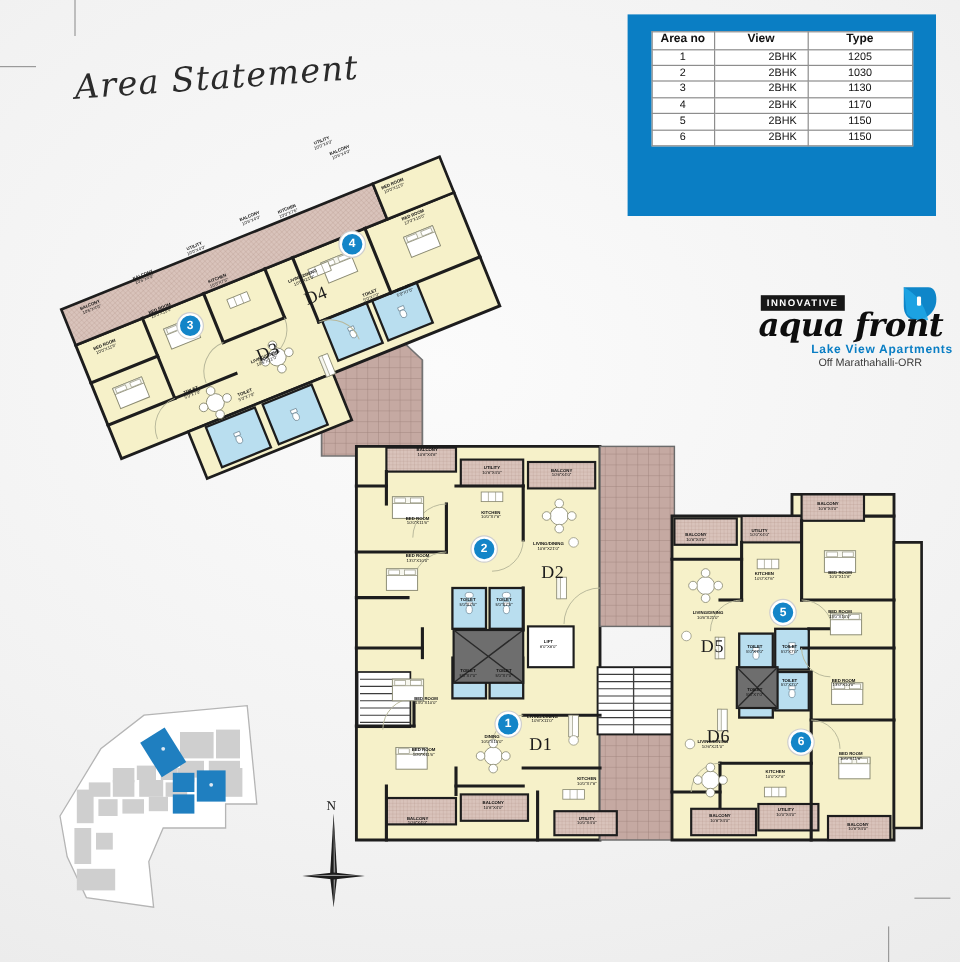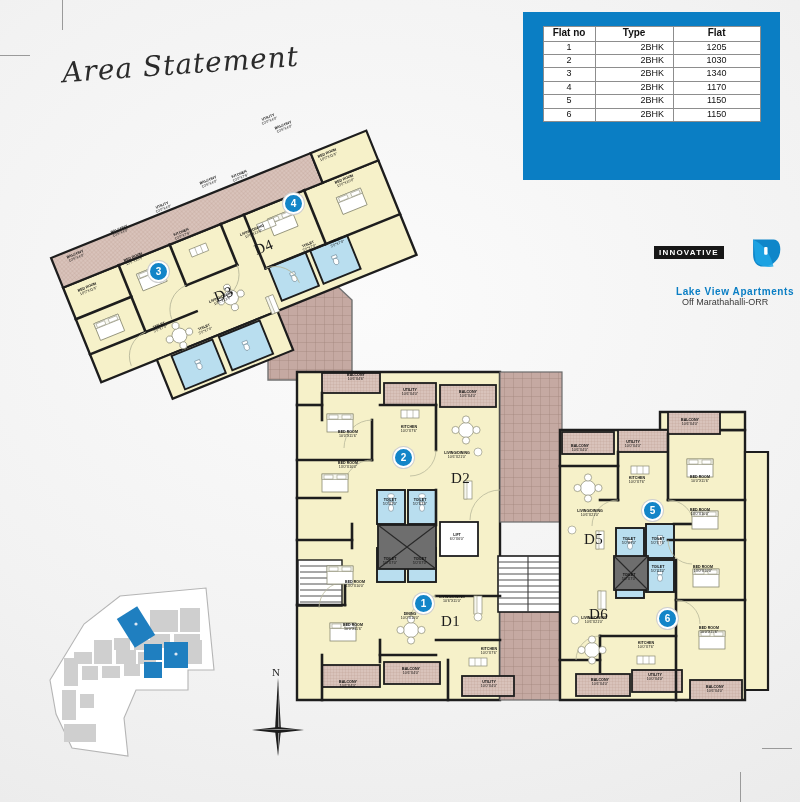--- a/index.html
+++ b/index.html
@@ -45,21 +45,21 @@
     position:absolute;left:62px;top:48px;
     font-family:"DejaVu Serif",serif;font-style:italic;
     font-size:28px;color:#2b2b2b;letter-spacing:1px;
     transform:rotate(-4deg);white-space:nowrap;
   }
 
   
   #logo{position:absolute;left:634px;top:240px;width:150px;height:68px;}
   #logo-innovative{
     position:absolute;left:0;top:6px;background:#171717;color:#fff;
-    font-size:8px;font-weight:bold;letter-spacing:1.2px;padding:2px 5px 2px 5px;margin-left:20px;
+    font-size:8px;font-weight:bold;letter-spacing:1.2px;padding:2px 5px 2px 5px;
   }
   #logo-aqua{
     position:absolute;left:-2px;top:16px;
     font-family:"DejaVu Serif",serif;font-style:italic;font-weight:bold;
     font-size:27px;color:#0d0d0d;letter-spacing:-.5px;white-space:nowrap;
   }
   #logo-leaf{
     position:absolute;right:2px;top:-4px;width:34px;height:34px;
   }
   #logo-sub1{
@@ -355,40 +355,40 @@
       <use href="#kitcab" x="200" y="244"></use>
       <use href="#kitcab" x="272" y="246"></use>
       <use href="#sofa" x="248" y="322"></use>
     </g>
   </svg>
 
   <div id="title-block">
     <table id="area-table">
       <thead>
           <tr id="thead-row">
-            <th>Flat no</th>
+            <th>Area no</th>
+            <th>View</th>
             <th>Type</th>
-            <th>Flat</th>
           </tr>
         </thead>
       <tbody id="tbody-rows">
           <tr>
             <td>1</td>
             <td>2BHK</td>
             <td>1205</td>
           </tr>
           <tr>
             <td>2</td>
             <td>2BHK</td>
             <td>1030</td>
           </tr>
           <tr>
             <td>3</td>
             <td>2BHK</td>
-            <td>1340</td>
+            <td>1130</td>
           </tr>
           <tr>
             <td>4</td>
             <td>2BHK</td>
             <td>1170</td>
           </tr>
           <tr>
             <td>5</td>
             <td>2BHK</td>
             <td>1150</td>
@@ -404,20 +404,21 @@
 
   <div id="area-statement">Area Statement</div>
 
   <div id="logo">
     <svg id="logo-leaf" viewBox="0 0 40 40">
       <path d="M6,4 H30 C36,4 38,10 38,16 C38,28 28,36 18,36 C10,36 6,30 6,22 Z" fill="#0f86c9"></path>
       <path d="M6,4 C18,10 26,20 30,36 C24,37 14,36 9,30 Z" fill="#1ea7e6" opacity=".85"></path>
       <rect x="19" y="13" width="4" height="9" rx="1.2" fill="#ffffff"></rect>
     </svg>
     <div id="logo-innovative">INNOVATIVE</div>
+    <div id="logo-aqua">aqua front</div>
     <div id="logo-sub1">Lake View Apartments</div>
     <div id="logo-sub2">Off Marathahalli-ORR</div>
   </div>
 
   <div id="north">
     <div id="north-label">N</div>
     <svg viewBox="0 0 60 96" width="60" height="96">
       <path d="M30,10 L33,62 L30,88 L27,62 Z" fill="#1c1c1c"></path>
       <path d="M30,10 L31.5,62 L30,88 Z" fill="#8d8d8d"></path>
       <path d="M4,62 L30,59 L56,62 L30,65 Z" fill="#1c1c1c"></path>

